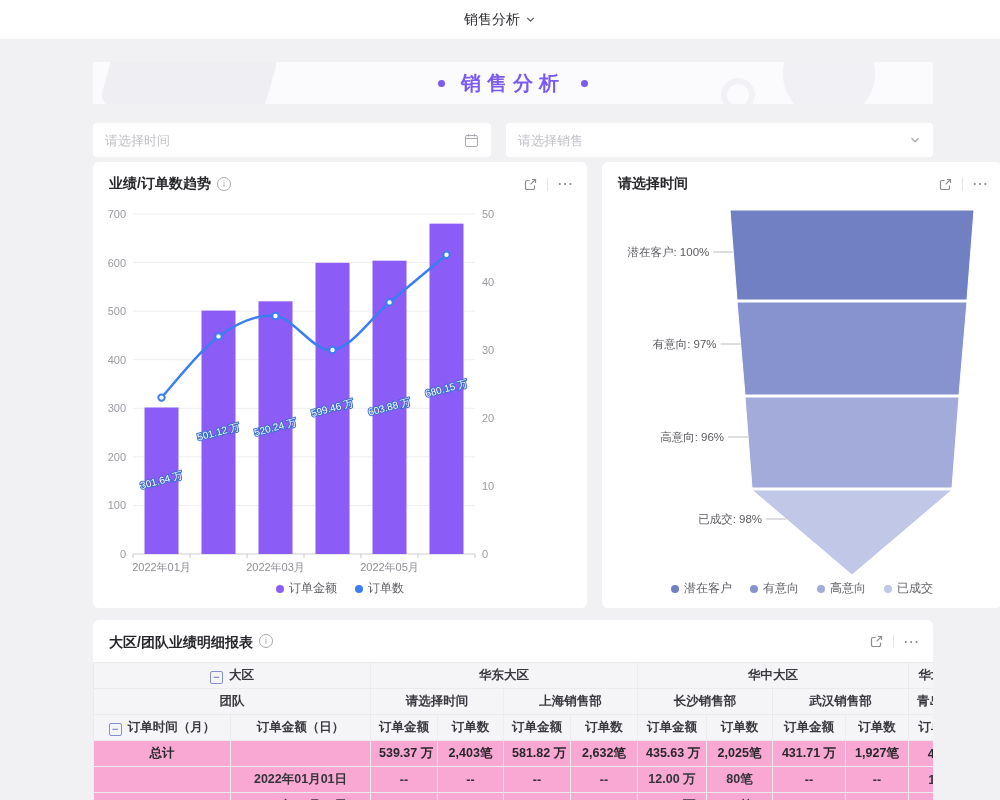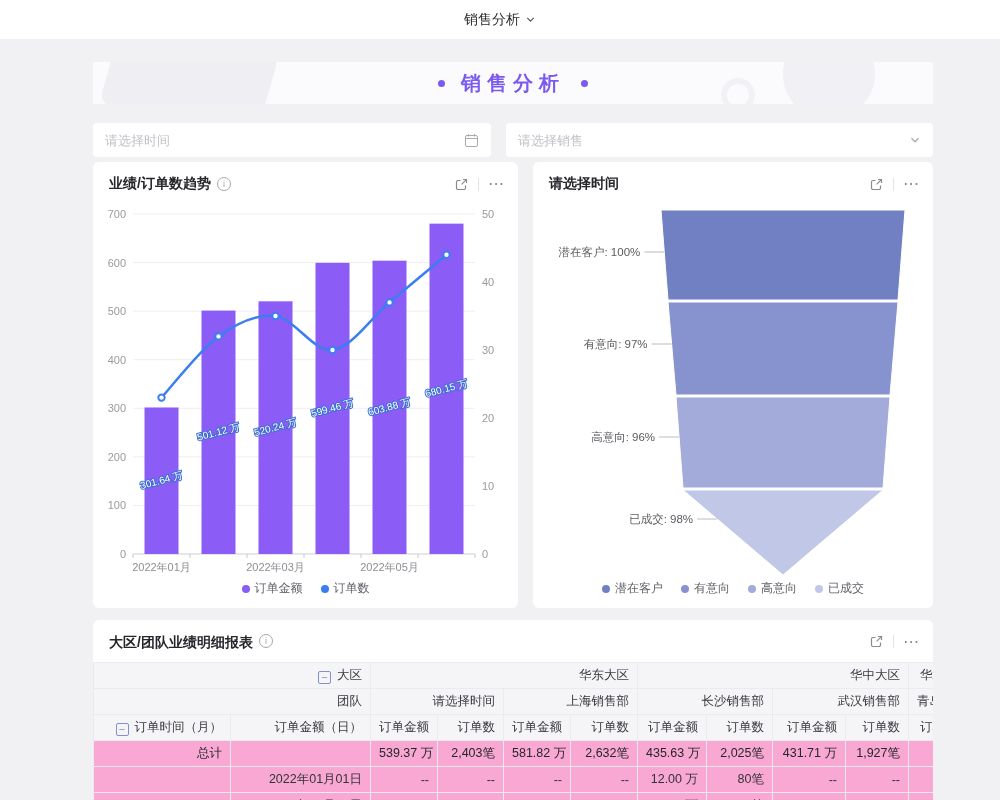--- a/index.html
+++ b/index.html
@@ -23,39 +23,39 @@
   .filters{position:absolute;left:93px;top:123px;width:840px;display:flex;gap:15px}
   .filter{height:34px;background:#fff;border-radius:4px;display:flex;align-items:center;
     justify-content:space-between;padding:0 12px}
   .filter.time{width:425px}.filter.sales{width:456px}
   .filter input{border:none;outline:none;background:transparent;flex:1;font-size:13px;color:#55555c;
     font-family:inherit}
   .filter input::placeholder{color:#c1c1c7}
 
   .cards{position:absolute;left:93px;top:162px;display:flex;gap:15px}
   .card{background:#fff;border-radius:6px;position:relative;height:446px;overflow:hidden}
-  .card.trend{width:425px}.card.funnel{width:400px}
+  .card.trend{width:494px}.card.funnel{width:400px}
   .card-head{display:flex;align-items:center;padding:13px 14px 0 16px}
   .card-title{font-size:14px;font-weight:bold;color:#26262b}
   .info-ic{width:14px;height:14px;border:1px solid #a8a8ae;border-radius:50%;color:#a8a8ae;
     font-size:9px;display:inline-flex;align-items:center;justify-content:center;margin-left:6px;flex:none}
   .head-actions{margin-left:auto;display:flex;align-items:center;gap:9px}
   .vdiv{width:1px;height:13px;background:#e4e4e8}
   .more{font-size:16px;color:#8a8a90;line-height:8px;cursor:pointer}
   .chart-svg{position:absolute;left:0}
   .legend{position:absolute;left:0;right:0;bottom:11px;display:flex;justify-content:center;
     gap:18px;font-size:12px;color:#5f5f66;align-items:center}
   .legend-item{display:flex;align-items:center;cursor:pointer}
   .ldot{width:8px;height:8px;border-radius:50%;display:inline-block;margin-right:5px}
 
   .table-card{position:absolute;left:93px;top:620px;width:840px;height:200px;background:#fff;
     border-radius:6px 6px 0 0;overflow:hidden}
   .table-head{display:flex;align-items:flex-start;padding:14px 14px 10px 16px}
   table{border-collapse:collapse;table-layout:fixed;width:885px;font-size:12.5px;color:#33333a}
-  th,td{border:1px solid #ebebee;height:26px;padding:0 8px;text-align:right;font-weight:normal;
+  th,td{border:1px solid #ebebee;height:26px;padding:0 8px;text-align:center;font-weight:bold;
     overflow:hidden;white-space:nowrap}
   thead th{background:#f5f5f8;color:#38383e}
   tbody td{background:#f9a8d4}
   tr.total td{color:#26262b}
   .clp{display:inline-flex;width:13px;height:13px;border:1px solid #8290cc;border-radius:2px;
     color:#8290cc;align-items:center;justify-content:center;font-size:11px;line-height:1;
     margin-right:6px;vertical-align:-2px;cursor:pointer}
 </style>
 </head>
 <body>

